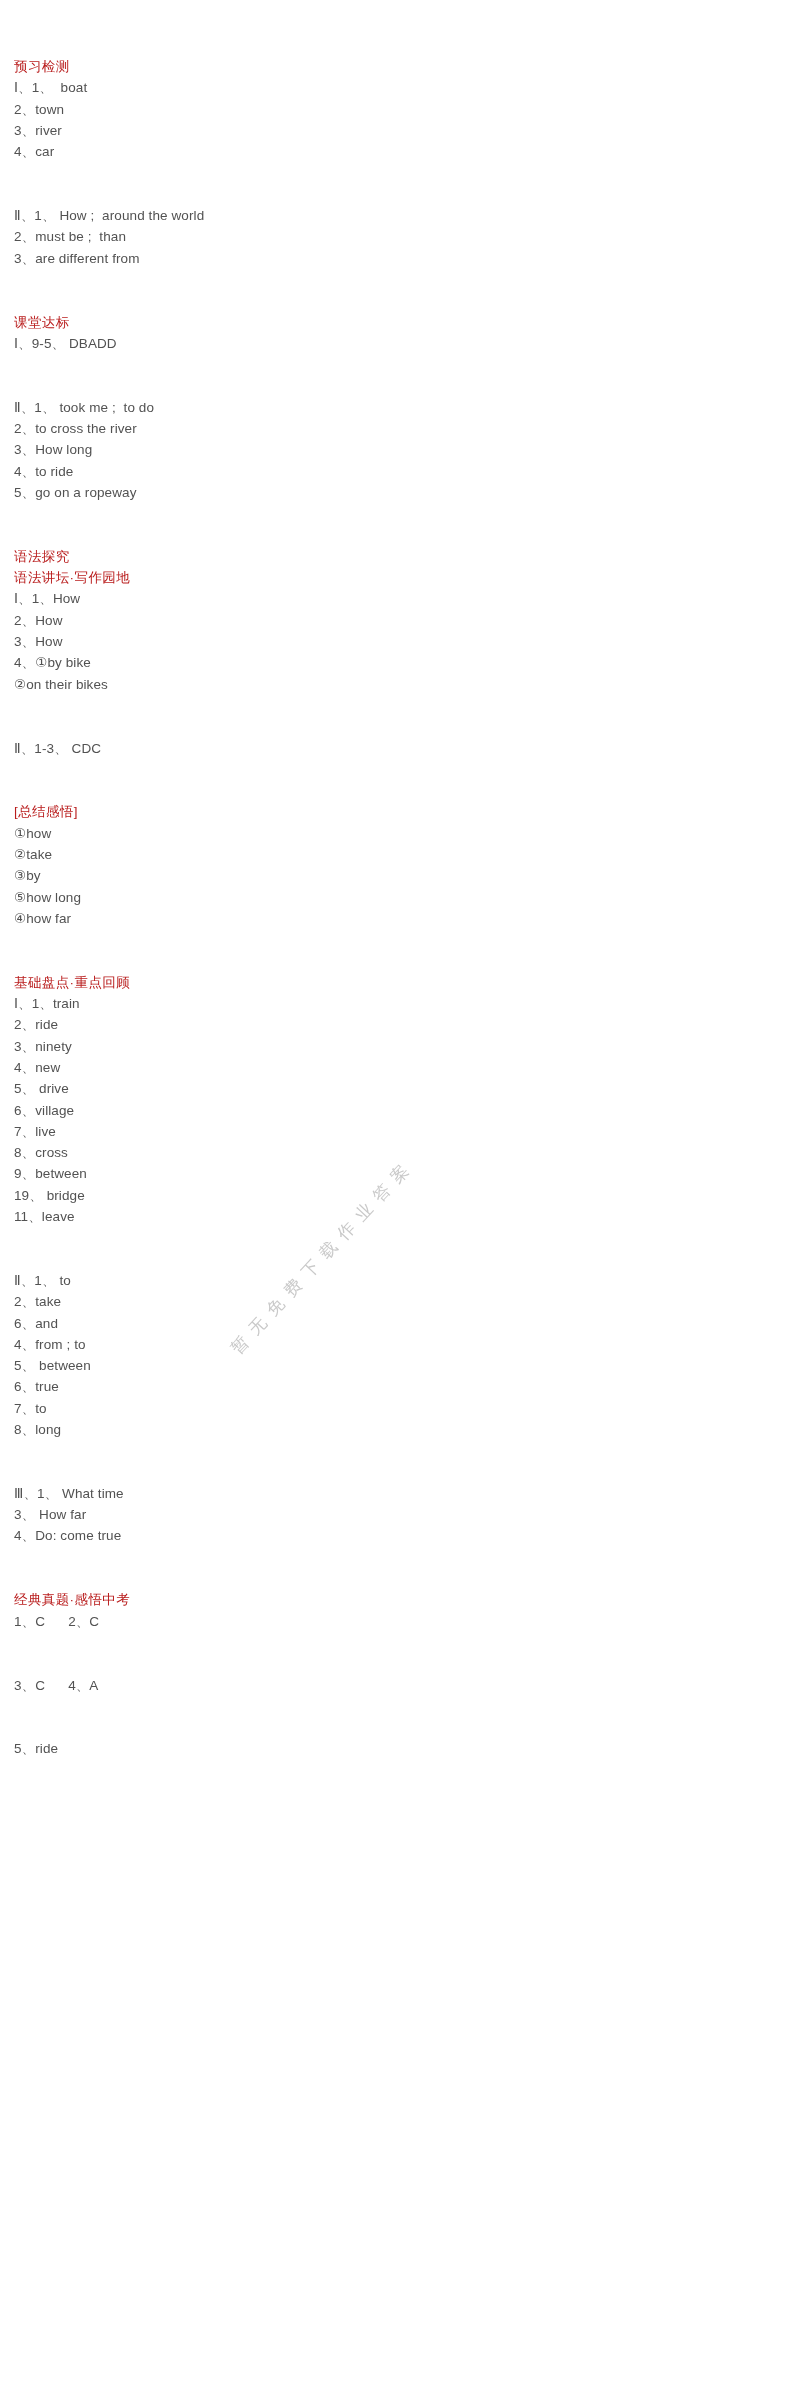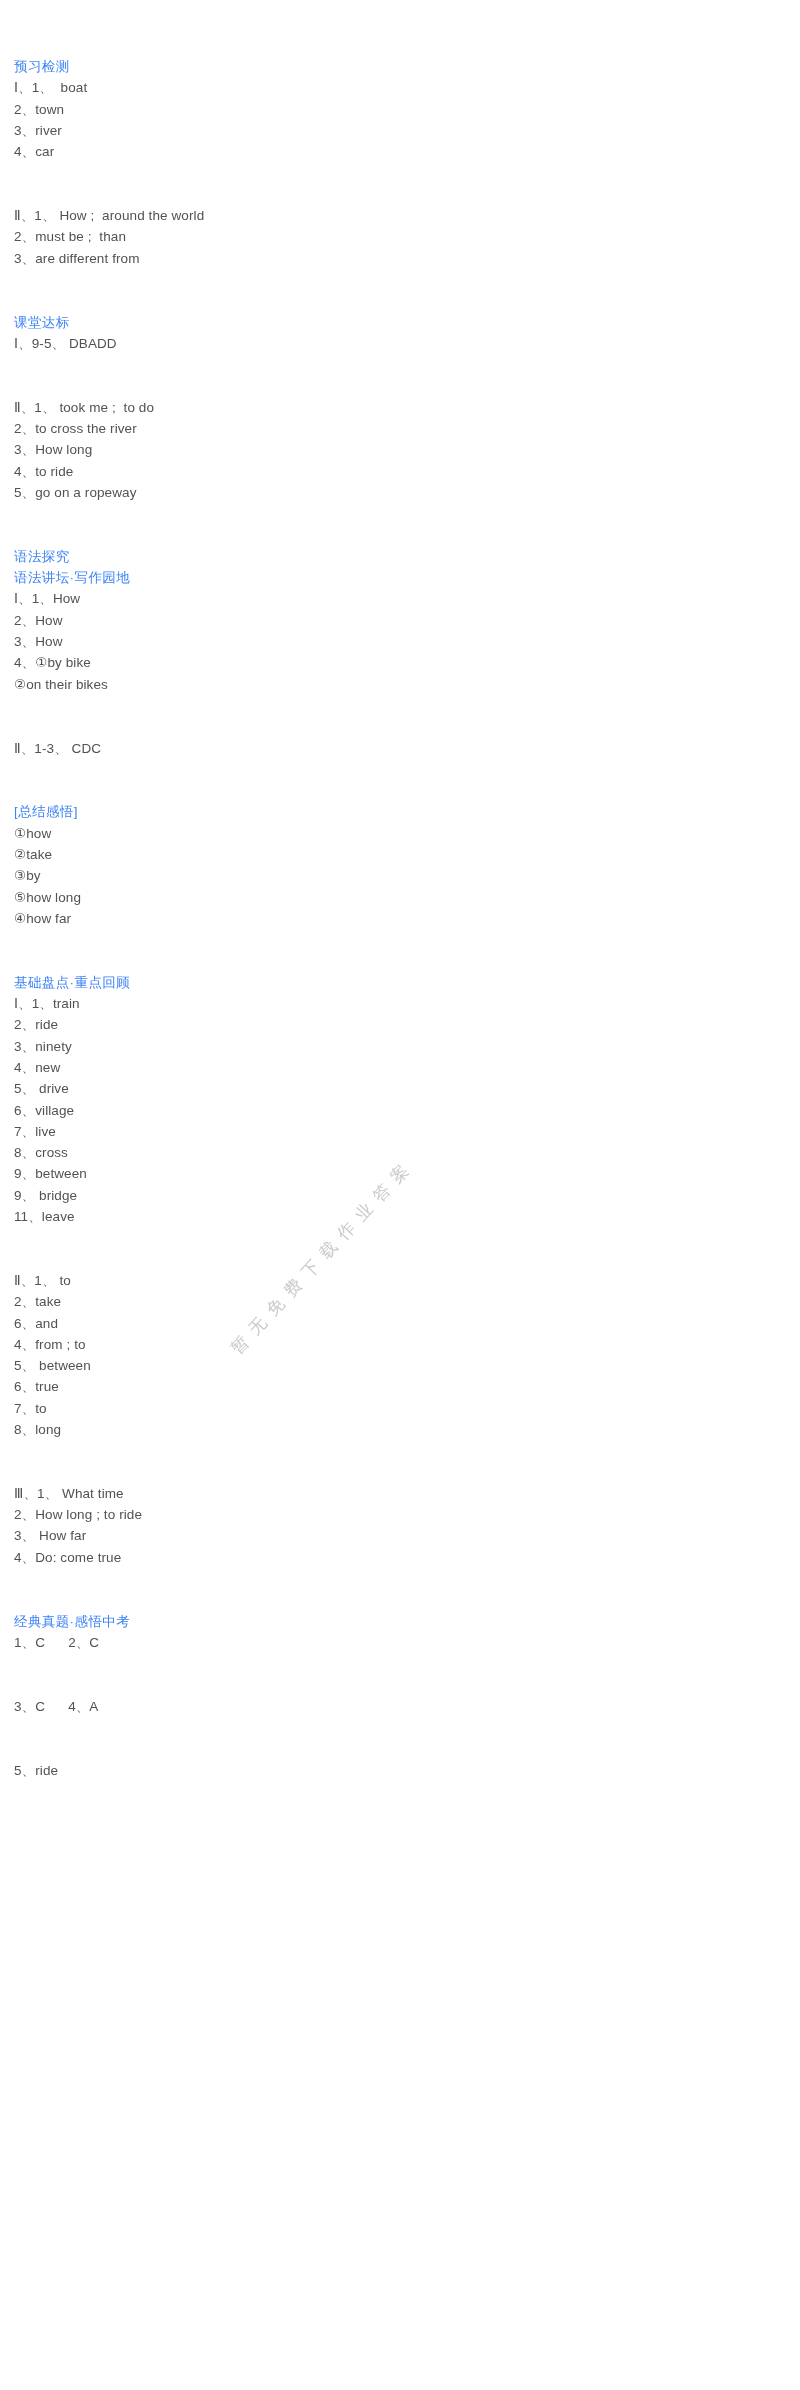--- a/index.html
+++ b/index.html
@@ -30,21 +30,21 @@
   }
   .line {
     font-size: 13.5px;
     line-height: 21.3px;
     color: #525252;
     white-space: pre;
     letter-spacing: 0.1px;
     font-weight: 400;
   }
   .line.cn {
-    color: #3b82f6;
+    color: #b91c1c;
     letter-spacing: 0.4px;
   }
   .line.blank {
     height: 21.3px;
   }
   .watermark {
     position: absolute;
     left: 196px;
     top: 1148px;
     width: 240px;
@@ -120,36 +120,35 @@
       <div class="line cn">基础盘点·重点回顾</div>
       <div class="line">Ⅰ、1、train</div>
       <div class="line">2、ride</div>
       <div class="line">3、ninety</div>
       <div class="line">4、new</div>
       <div class="line">5、 drive</div>
       <div class="line">6、village</div>
       <div class="line">7、live</div>
       <div class="line">8、cross</div>
       <div class="line">9、between</div>
-      <div class="line">9、 bridge</div>
+      <div class="line">19、 bridge</div>
       <div class="line">11、leave</div>
       <div class="line blank"></div>
       <div class="line blank"></div>
       <div class="line">Ⅱ、1、 to</div>
       <div class="line">2、take</div>
       <div class="line">6、and</div>
       <div class="line">4、from ; to</div>
       <div class="line">5、 between</div>
       <div class="line">6、true</div>
       <div class="line">7、to</div>
       <div class="line">8、long</div>
       <div class="line blank"></div>
       <div class="line blank"></div>
       <div class="line">Ⅲ、1、 What time</div>
-      <div class="line">2、How long ; to ride</div>
       <div class="line">3、 How far</div>
       <div class="line">4、Do: come true</div>
       <div class="line blank"></div>
       <div class="line blank"></div>
       <div class="line cn">经典真题·感悟中考</div>
       <div class="line">1、C      2、C</div>
       <div class="line blank"></div>
       <div class="line blank"></div>
       <div class="line">3、C      4、A</div>
       <div class="line blank"></div>

